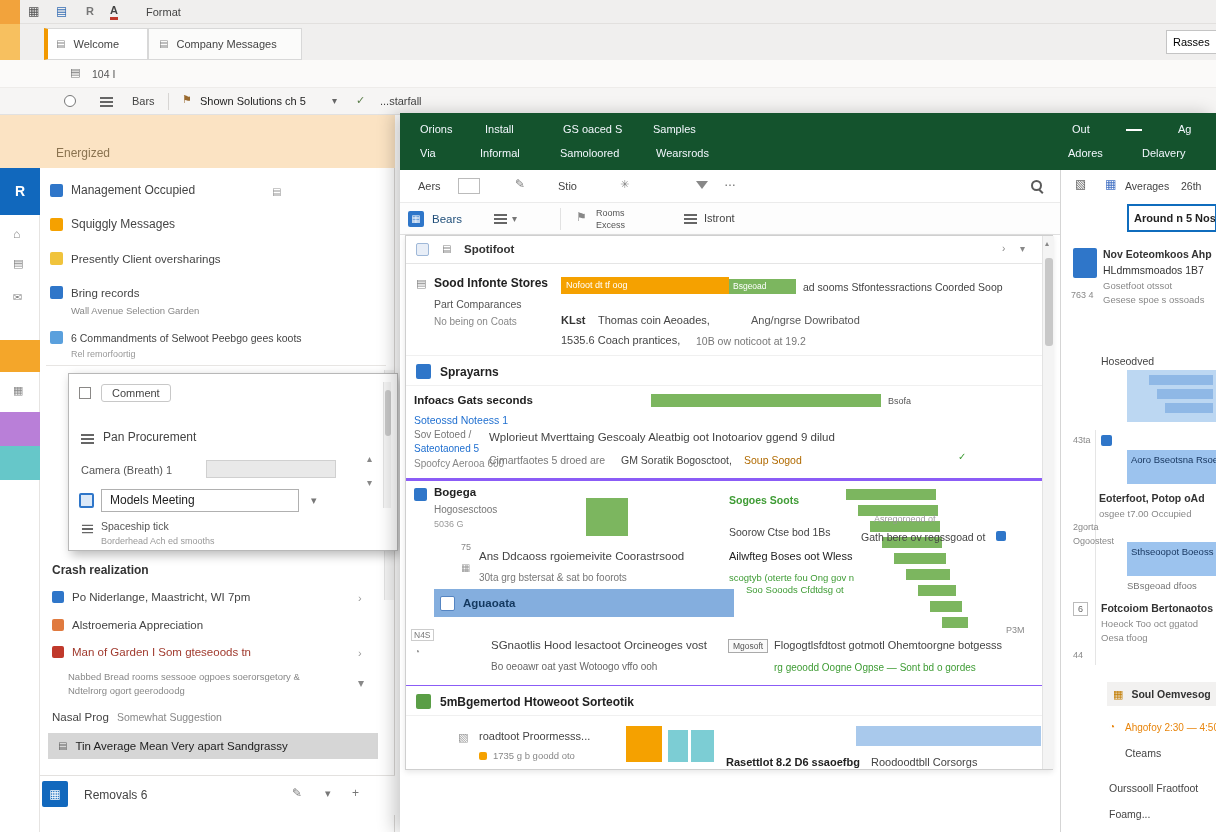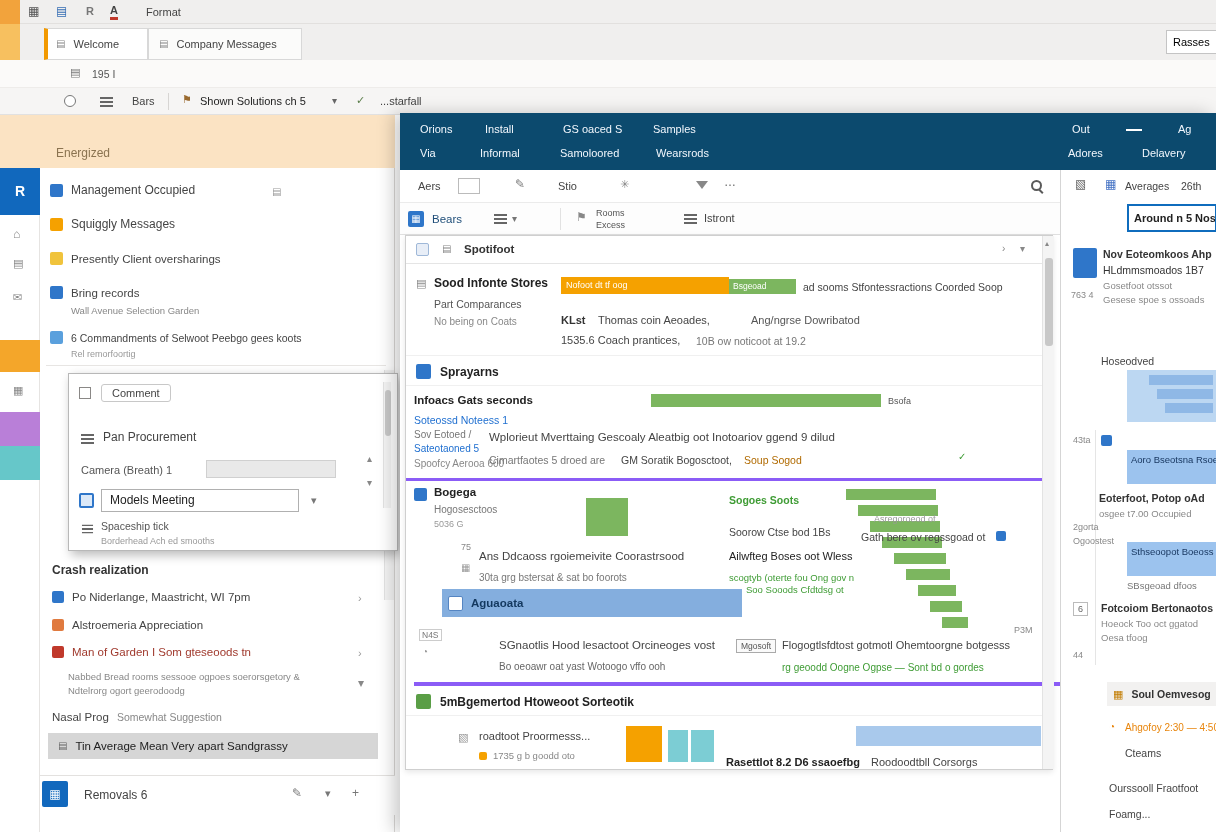--- a/index.html
+++ b/index.html
@@ -52,21 +52,21 @@
     </div>
     <div class="abs row" style="left:148px;top:4px;width:154px;height:32px;background:#fbfbfa;border:1px solid #d8d8d8;padding-left:10px">
       <span class="ic f10" style="color:#888">▤</span>
       <span class="t f11 g4">Company Messages</span>
     </div>
     <input class="abs t f11" style="left: 1166px; top: 6px; width: 60px; height: 24px; border: 1px solid rgb(196, 196, 196); padding: 0px 6px; background: rgb(255, 255, 255);" value="Rasses">
   </div>
 
   <div class="abs" style="left:0;top:60px;width:1216px;height:28px;background:#fbfaf9;border-bottom:1px solid #eeecea">
     <span class="abs ic f11" style="left:70px;top:7px;color:#777">▤</span>
-    <span class="abs t f105 g5" style="left:92px;top:8px">195 I</span>
+    <span class="abs t f105 g5" style="left:92px;top:8px">104 I</span>
   </div>
 
   <div class="abs" style="left:0;top:88px;width:1216px;height:27px;background:#f6f5f4;border-bottom:1px solid #e1e1e1">
     <span class="abs radio-ic" style="left:64px;top:7px"></span>
     <span class="abs menu-ic" style="left:100px;top:9px"></span>
     <span class="abs t f11 g4" style="left:132px;top:7px">Bars</span>
     <span class="abs" style="left:168px;top:5px;width:1px;height:17px;background:#d7d5d3"></span>
     <span class="abs ic f11" style="left:182px;top:6px;color:#9a6a2f">⚑</span>
     <span class="abs t f11" style="left:200px;top:7px;color:#222">Shown Solutions ch 5</span>
     <span class="abs ic f10" style="left:332px;top:8px">▾</span>
@@ -189,21 +189,21 @@
 
     <span class="abs ic f10" style="left:298px;top:80px;color:#888">▴</span>
     <span class="abs ic f10" style="left:298px;top:104px;color:#888">▾</span>
     <div class="sb" style="left:314px;top:8px;width:8px;height:126px">
       <div class="sb-thumb" style="left:1px;top:8px;width:6px;height:46px"></div>
     </div>
   </div>
 
   <div class="abs mainwin" style="left:400px;top:113px;width:816px;height:719px;background:#fff;z-index:10">
 
-    <div class="abs" style="left:0;top:0;width:816px;height:57px;background:#0c4a6e;color:#f2f7fd">
+    <div class="abs" style="left:0;top:0;width:816px;height:57px;background:#14532d;color:#f2f7fd">
       <span class="abs t f11" style="left:20px;top:10px">Orions</span>
       <span class="abs t f11" style="left:85px;top:10px">Install</span>
       <span class="abs t f11" style="left:163px;top:10px">GS oaced S</span>
       <span class="abs t f11" style="left:253px;top:10px">Samples</span>
       <span class="abs t f11" style="left:672px;top:10px">Out</span>
       <span class="abs" style="left:726px;top:16px;width:16px;height:2px;background:#fff"></span>
       <span class="abs t f11" style="left:778px;top:10px">Ag</span>
       <span class="abs t f11" style="left:20px;top:34px">Via</span>
       <span class="abs t f11" style="left:80px;top:34px">Informal</span>
       <span class="abs t f11" style="left:160px;top:34px">Samoloored</span>
@@ -308,21 +308,21 @@
         <span class="abs t f105 b green" style="left:323px;top:13px">Sogoes Soots</span>
         <span class="abs t f105 g4" style="left:323px;top:45px">Soorow Ctse bod 1Bs</span>
         <span class="abs t f11" style="left:323px;top:69px;color:#222">Ailwfteg Boses oot Wless</span>
         <span class="abs t f95 green" style="left:323px;top:91px">scogtyb (oterte fou Ong gov n</span>
         <span class="abs t f95 green" style="left:340px;top:103px">Soo Sooods Cfdtdsg ot</span>
         <span class="abs t f9 g9" style="left:468px;top:33px">Asregoroeod of</span>
         <span class="abs t f105 g4" style="left:455px;top:50px">Gath bere ov regssgoad ot</span>
         <span class="abs sq" style="left:590px;top:50px;width:10px;height:10px;background:#2f76c9"></span>
       </div>
 
-      <div class="abs" style="left:8px;top:353px;width:648px;height:97px;border-bottom:4px solid #8b5cf6">
+      <div class="abs" style="left:0;top:353px;width:648px;height:97px;border-bottom:1px solid #8b5cf6">
         <div class="abs row" style="left:28px;top:0;width:300px;height:28px;background:#84aede;padding-left:6px">
           <span class="sq" style="width:15px;height:15px;background:#fff;border:1px solid #5585c2"></span>
           <span class="t f115 b" style="color:#13385f">Aguaoata</span>
         </div>
         <span class="abs t f8 g7" style="left:5px;top:40px;border:1px solid #ccc;padding:0 2px">N4S</span>
         <span class="abs ic f10" style="left:8px;top:58px;color:#999">◔</span>
         <span class="abs t f115 g4" style="left:85px;top:50px">SGnaotlis Hood lesactoot Orcineoges vost</span>
         <span class="abs t f10" style="left:85px;top:72px;color:#666">Bo oeoawr oat yast Wotoogo vffo ooh</span>
         <span class="abs t f8 g5" style="left:322px;top:50px;border:1px solid #aaa;padding:1px 4px;background:#fafafa">Mgosoft</span>
         <span class="abs t f11 g4 clip" style="left:368px;top:50px;width:238px">Flogogtlsfdtost gotmotl Ohemtoorgne botgesss</span>

